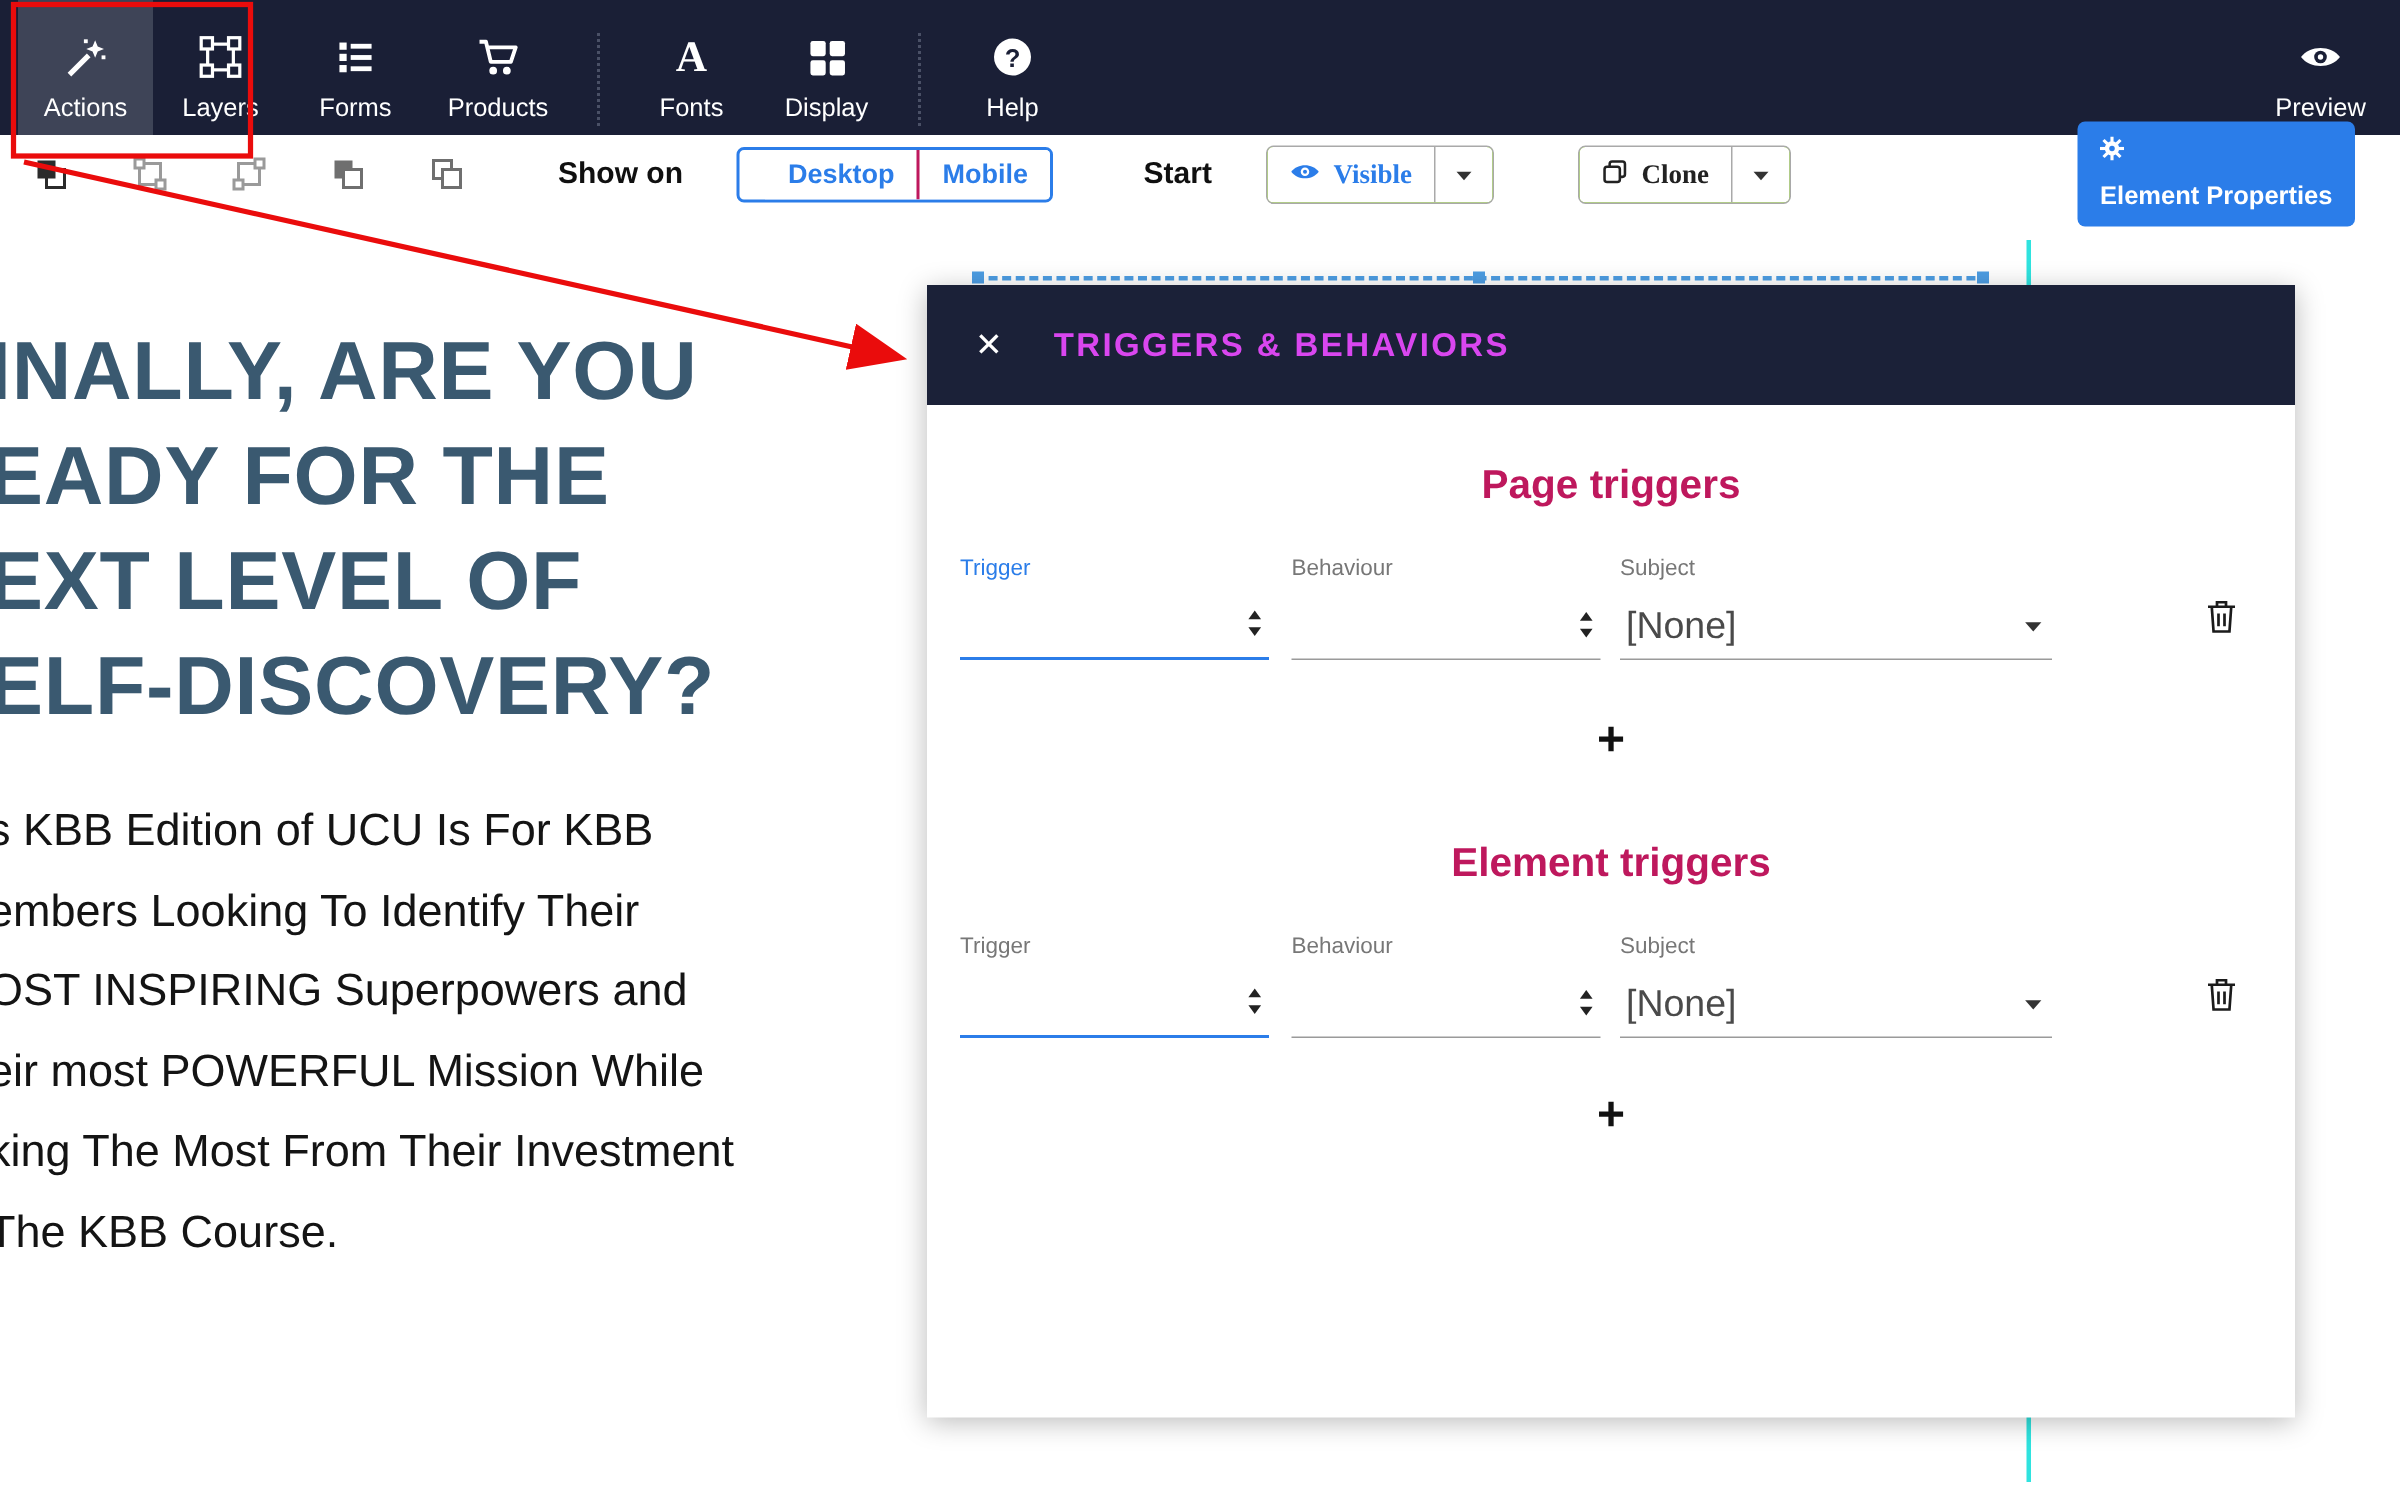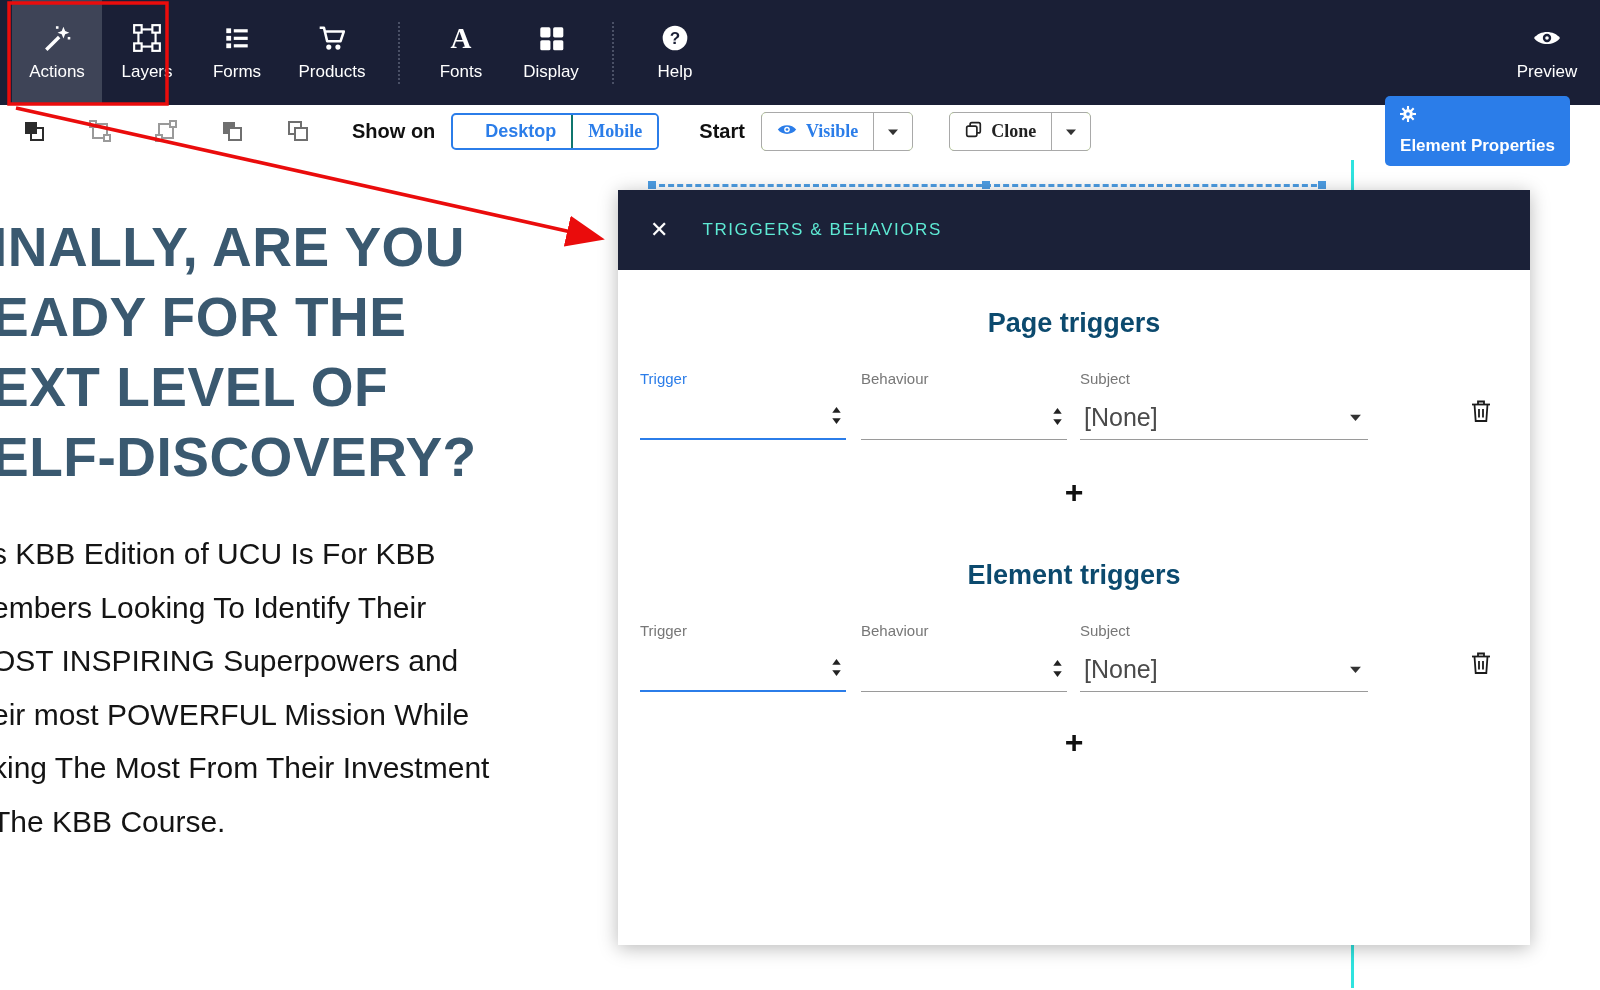--- a/index.html
+++ b/index.html
@@ -14,31 +14,31 @@
              align-items:center; justify-content:center; gap:9px; cursor:pointer; }
   .tb-item.active { background:#3e4457; }
   .tb-icon { width:30px; height:30px; display:flex; align-items:center; justify-content:center; }
   .tb-icon svg { width:30px; height:30px; }
   .tb-label { font-size:17px; color:#fff; }
   .tb-divider { width:0; border-left:2px dotted #4a5066; height:62px; align-self:center; margin:0 16px; }
   .tb-right { margin-left:auto; display:flex; padding-right:4px; }
   .tb-right .tb-item { min-width:98px; }
 
   
-  .toolbar2 { position:absolute; left:0; top:105px; width:1600px; height:52px;
-              background:#fff; display:flex; align-items:center; }
+  .toolbar2 { position:absolute; left:0; top:90px; width:1600px; height:52px;
+              background:#fff; display:flex; align-items:center;gap:20px; }
   .arrange-icons { display:flex; gap:42px; padding-left:22px; }
   .arr-btn { width:24px; height:24px; background:none; border:none; cursor:pointer; padding:0; }
   .arr-btn svg { width:24px; height:24px; }
   .lbl-strong { font-weight:bold; font-size:20px; color:#101010; }
   .show-on { margin-left:42px; }
   .segmented { margin-left:16px; display:flex; border:2px solid #2b7de9; border-radius:5px; overflow:hidden; background:#fff;padding-left:17px; }
   .seg-btn { background:#fff; border:none; color:#2b7de9; font-weight:bold; font-size:18px;
              padding:6px 15px; cursor:pointer; font-family:inherit; }
-  .seg-btn + .seg-btn { border-left:2px solid #0f766e;font-family:Liberation Serif, serif; }
+  .seg-btn + .seg-btn { border-left:2px solid #be185d; }
   .start { margin-left:40px; }
   .pill-group { margin-left:16px; display:flex; border:1px solid #a9a9a9; border-radius:5px; overflow:hidden; background:#84cc16;font-family:Liberation Serif, serif; }
   .pg-main { display:flex; align-items:center; gap:9px; padding:8px 15px; cursor:pointer; background:#fff; border:none; font-family:inherit; }
   .pg-caret { border-left:1px solid #a9a9a9; padding:8px 13px; display:flex; align-items:center; cursor:pointer; background:#fff; border-top:none;border-right:none;border-bottom:none; }
   .vis-label { color:#2b7de9; font-weight:bold; font-size:18px; }
   .clone-group { margin-left:36px; }
   .clone-label { color:#222; font-weight:bold; font-size:18px; }
   .elem-props { margin-left:auto; margin-right:30px; background:#2b7de9; color:#fff; border:none;
                 border-radius:5px; padding:10px 15px; font-weight:bold; font-size:17px;
                 display:flex; align-items:flex-start; gap:9px; cursor:pointer; font-family:inherit;flex-direction:column; }
@@ -53,24 +53,24 @@
   .cyan-line { position:absolute; left:1351px; top:160px; width:3px; height:828px; background:#2fe3df; z-index:4; }
   .dash-line { position:absolute; left:650px; top:184px; width:676px; height:0;
                border-top:3px dashed #4d9de3; z-index:5; }
   .dash-handle { position:absolute; top:181px; width:8px; height:8px; background:#4d9de3; z-index:6; }
 
   
   .modal { position:absolute; left:618px; top:190px; width:912px; height:755px; background:#fff;
            box-shadow:0 3px 18px rgba(0,0,0,0.28); z-index:30; }
   .modal-header { height:80px; background:#1b2138; display:flex; align-items:center; padding:0 32px; gap:34px; }
   .modal-close { background:none; border:none; color:#fff; font-size:22px; cursor:pointer; line-height:1; font-family:inherit; }
-  .modal-title { color:#5eead4; font-size:17px; font-weight:normal; letter-spacing:1.6px; }
+  .modal-title { color:#d946ef; font-size:22px; font-weight:bold; letter-spacing:1.6px; }
   .modal-body { position:relative; height:675px; }
   .sec-head { position:absolute; left:0; width:100%; text-align:center; font-size:27px;
-              font-weight:600; color:#0c4a6e; }
+              font-weight:600; color:#be185d; }
   .sec-head.s1 { top:38px; } .sec-head.s2 { top:290px; }
   .col-label { position:absolute; font-size:15px; color:#777; }
   .col-label.blue { color:#2b7de9; }
   .c1 { left:22px; width:206px; } .c2 { left:243px; width:206px; } .c3 { left:462px; width:288px; }
   .row1 .col-label { top:100px; } 
   .sel { position:absolute; height:44px; display:flex; align-items:center; justify-content:flex-end;
          padding:0 4px; cursor:pointer; background:#fff; border:none; border-bottom:1.5px solid #9a9a9a; }
   .sel.trig { border-bottom:2px solid #2b7de9; }
   .sel.s1 { top:126px; } .sel.s2 { top:378px; }
   .sel.subject { justify-content:space-between; padding:0 6px 0 4px; }

